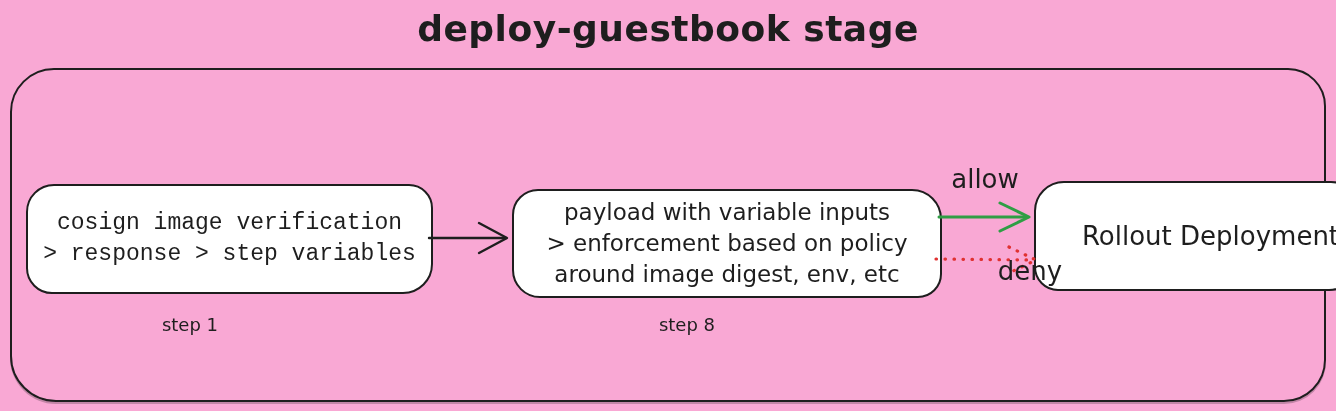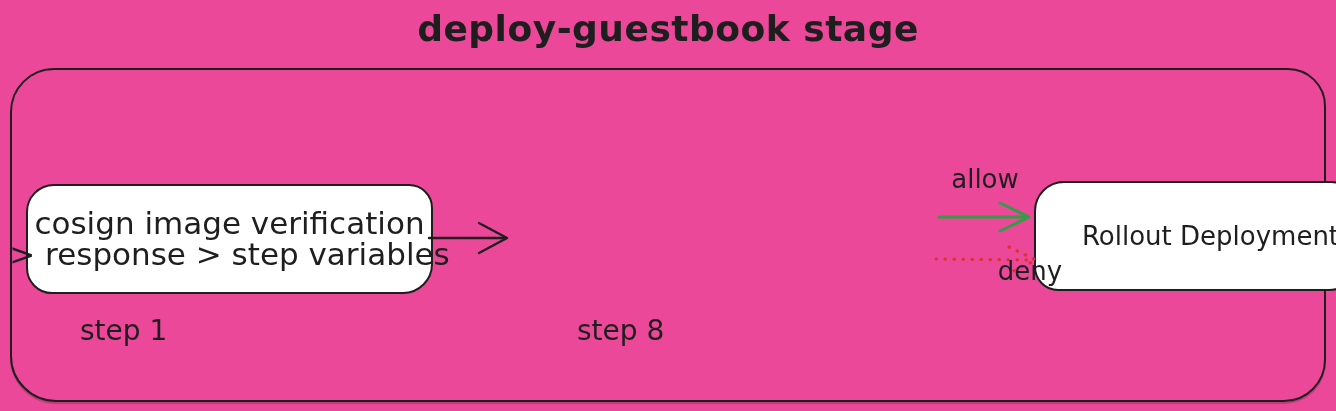--- a/index.html
+++ b/index.html
@@ -1,20 +1,20 @@
 <!DOCTYPE html>
 <html><head>
 <meta charset="utf-8">
 <style>
   html, body { margin: 0; padding: 0; background: #ffffff; }
   .canvas {
     position: relative;
     width: 1336px;
     height: 411px;
-    background: #ec4899;
+    background: #f9a8d4;
     font-family: "DejaVu Sans", sans-serif;
     color: #1e1e1e;
     overflow: hidden;
   }
   .title {
     position: absolute;
     top: 8px; left: 0; width: 100%;
     text-align: center;
     font-size: 36px;
     font-weight: bold;
@@ -35,39 +35,39 @@
     display: flex;
     flex-direction: column;
     justify-content: center;
     align-items: center;
     text-align: center;
   }
   .node .line { white-space: nowrap; }
   .box-1 {
     left: 26px; top: 184px; width: 403px; height: 106px;
     border-radius: 28px 24px 30px 26px;
-    font-size: 31px; line-height: 31px;
+    font-size: 23px; line-height: 31px; font-family: Liberation Mono, monospace;
   }
   .box-2 {
     left: 512px; top: 189px; width: 426px; height: 105px;
     border-radius: 26px 30px 24px 28px;
     font-size: 23px; line-height: 31px;
   }
   .box-3 {
     left: 1034px; top: 181px; width: 289px; height: 106px;
     border-radius: 30px 26px 28px 24px;
     font-size: 26px;
     box-shadow: 2px 0 0 rgba(30,30,30,0.35);
     padding-left: 30px;
   }
   .step-label {
     position: absolute;
     width: 220px;
-    text-align: left;
-    font-size: 28px;
+    text-align: center;
+    font-size: 18px;
   }
   .label-1 { left: 80px;  top: 314px; }
   .label-2 { left: 577px; top: 314px; }
   .label-3 { left: 1060px; top: 311px; }
   .arrow-label {
     position: absolute;
     width: 100px;
     text-align: center;
     font-size: 26px;
     color: #1e1e1e;
@@ -88,20 +88,25 @@
 
   <div class="title">deploy-guestbook stage</div>
 
   <div class="stage-container"></div>
 
   <div class="node box-1">
     <div class="line">cosign image verification</div>
     <div class="line">&gt; response &gt; step variables</div>
   </div>
 
+  <div class="node box-2">
+    <div class="line">payload with variable inputs</div>
+    <div class="line">&gt; enforcement based on policy</div>
+    <div class="line">around image digest, env, etc</div>
+  </div>
 
   <div class="node box-3">
     <div class="line">Rollout Deployment</div>
   </div>
 
   <div class="step-label label-1">step 1</div>
   <div class="step-label label-2">step 8</div>
 
   <svg class="arrows" viewBox="0 0 1336 411">
 

